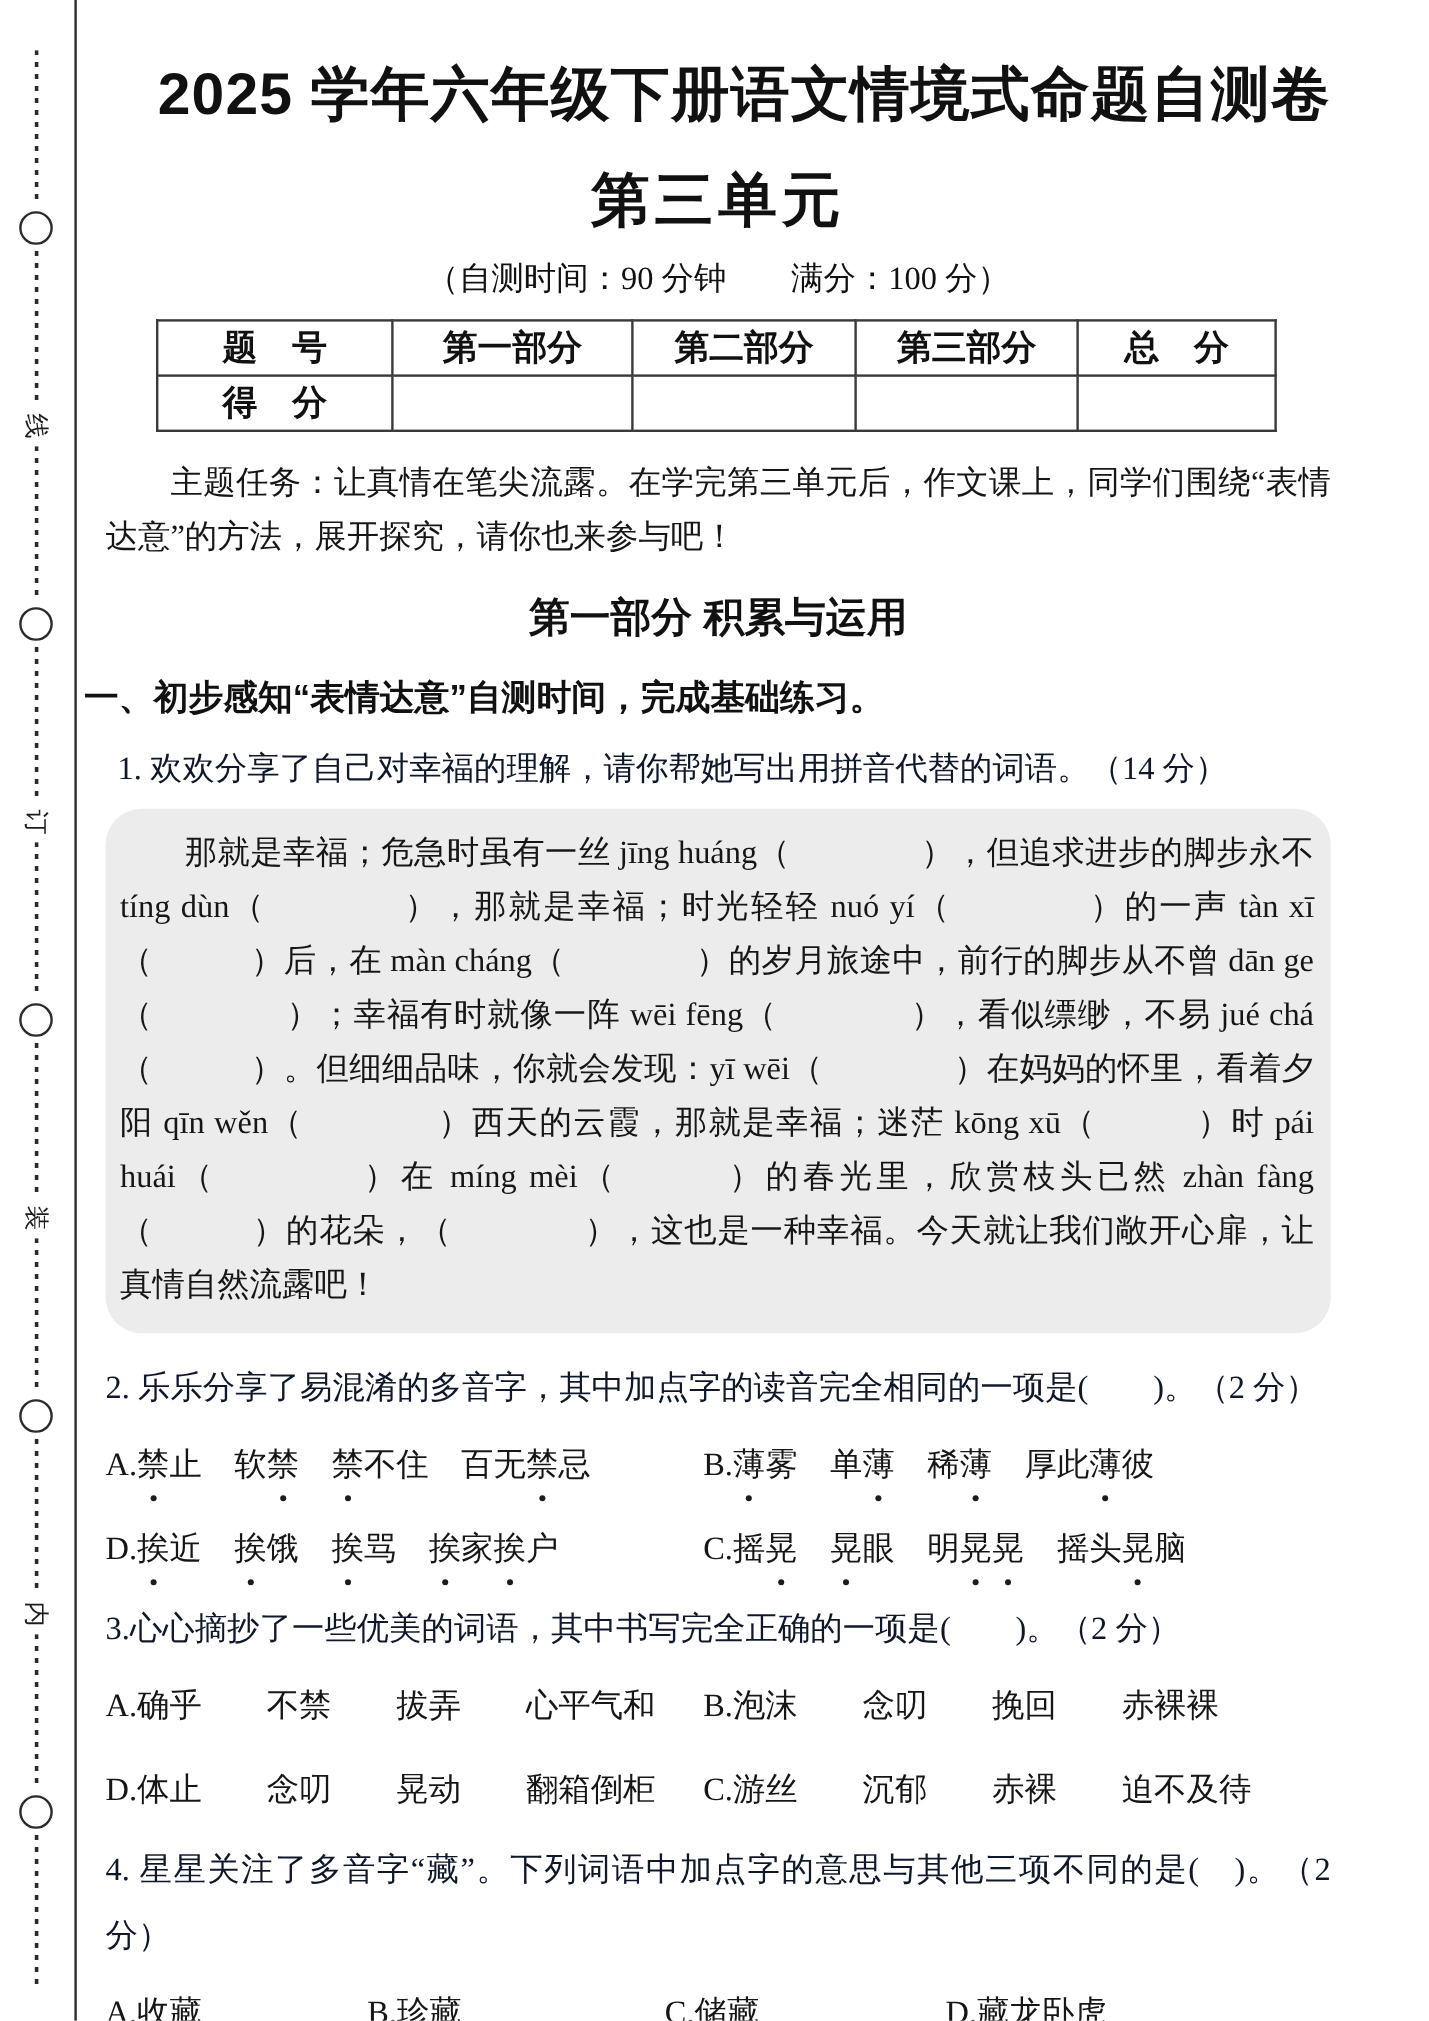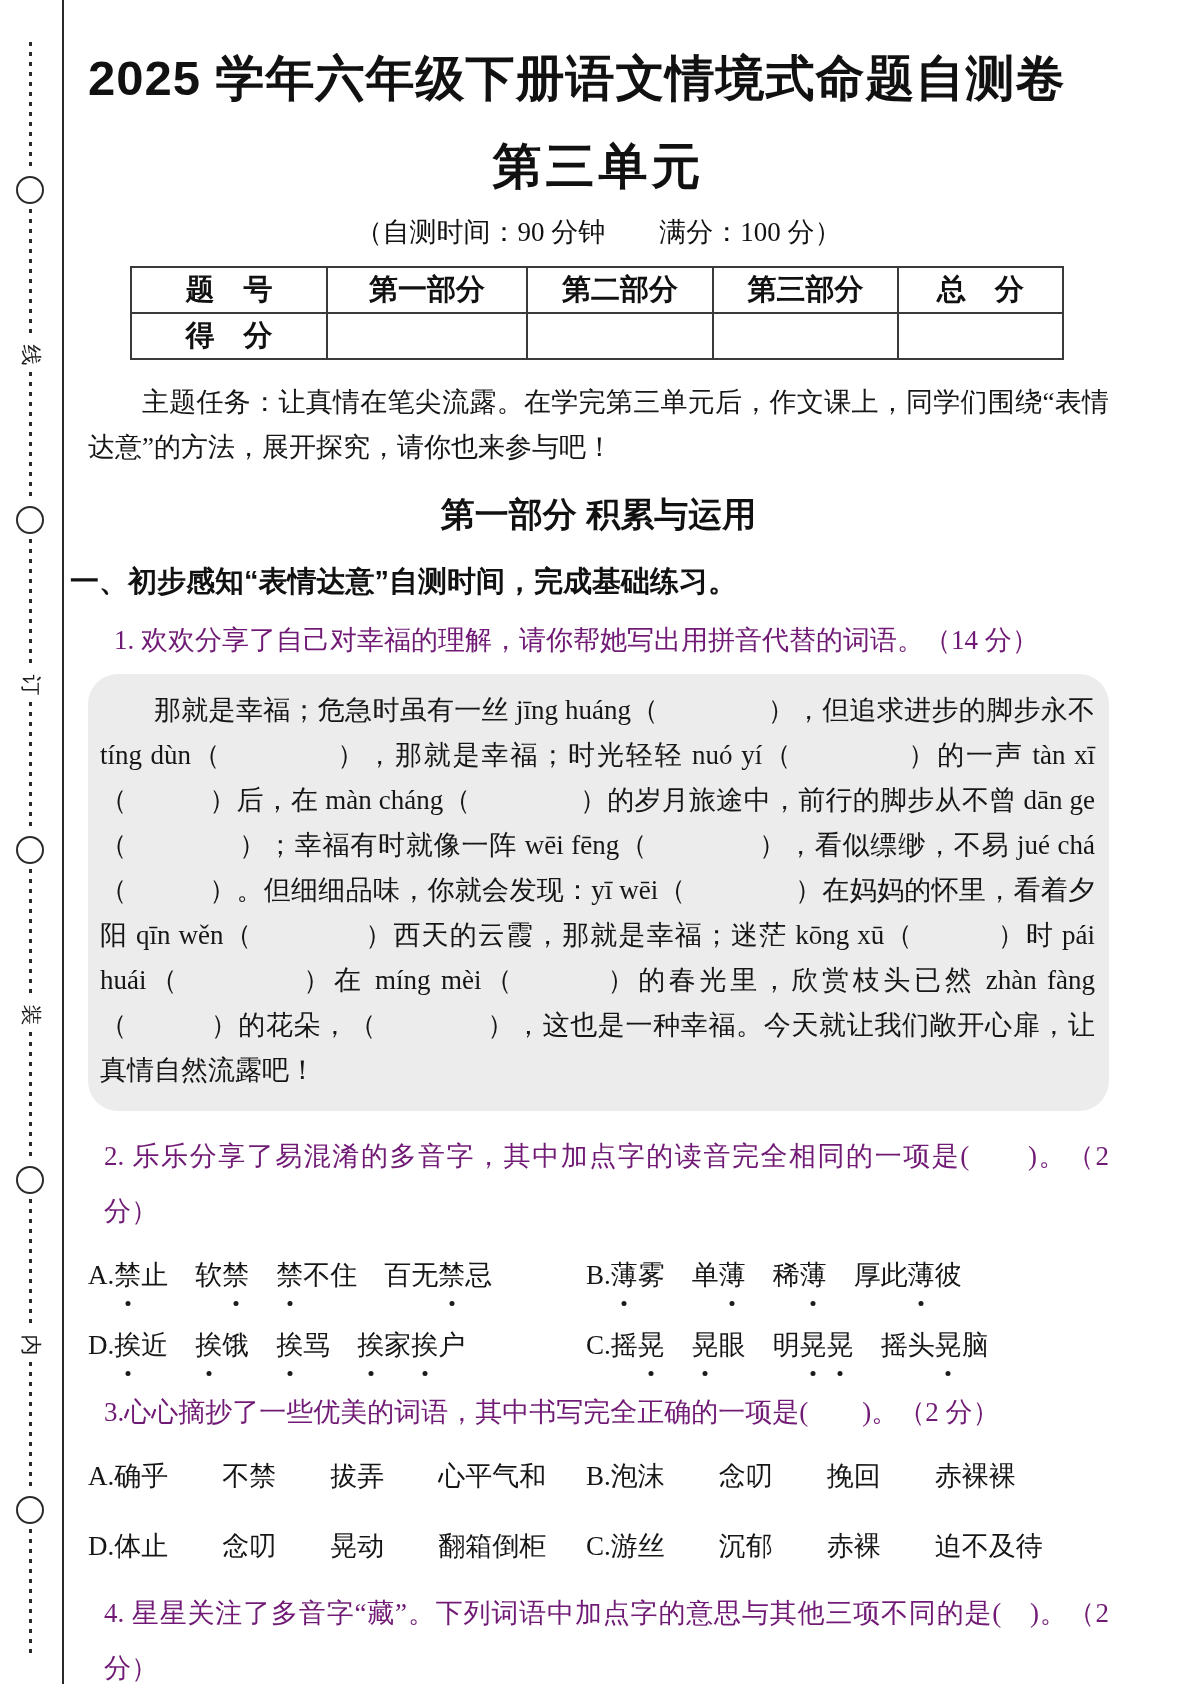--- a/index.html
+++ b/index.html
@@ -27,21 +27,21 @@
   }
   .page-rule{
     position:absolute;left:62px;top:0;bottom:0;width:0;
     border-left:2px solid #2a2a2a;
   }
   
   .content{
     position:absolute;left:88px;right:82px;top:0;
   }
   .title{
-    margin:46px 0 0 0;text-align:left;font-weight:bold;font-size:49px;
+    margin:46px 0 0 0;text-align:right;font-weight:bold;font-size:49px;
     font-family:"Liberation Sans","DejaVu Sans",sans-serif;letter-spacing:1px;color:#111;
   }
   .subtitle{
     margin:22px 0 0 0;text-align:center;font-weight:bold;font-size:49px;
     font-family:"Liberation Sans","DejaVu Sans",sans-serif;letter-spacing:4px;color:#111;
   }
   .meta{
     margin-top:14px;text-align:center;font-size:27px;color:#111;
   }
   table.score-table{
@@ -60,21 +60,21 @@
   }
   .part-heading{
     margin:22px 0 0 0;text-align:center;font-weight:bold;font-size:34px;
     font-family:"Liberation Sans","DejaVu Sans",sans-serif;color:#111;
   }
   .section-heading{
     margin:24px 0 0 -18px;font-weight:bold;font-size:29px;
     font-family:"Liberation Sans","DejaVu Sans",sans-serif;color:#111;
   }
   .q-stem{
-    margin:18px 0 0 16px;font-size:27px;line-height:55px;color:#701a75;
+    margin:18px 0 0 0;font-size:27px;line-height:55px;color:#0f172a;
     text-align:justify;
   }
   .q-stem.first{padding-left:10px;line-height:40px;}
   .passage-box{
     margin-top:14px;background:#ececec;border-radius:30px;
     padding:14px 14px 18px 12px;
     font-size:27px;line-height:45px;text-indent:2em;text-align:justify;color:#161616;
   }
   .options-grid{
     margin-top:14px;display:grid;grid-template-columns:498px 1fr;

